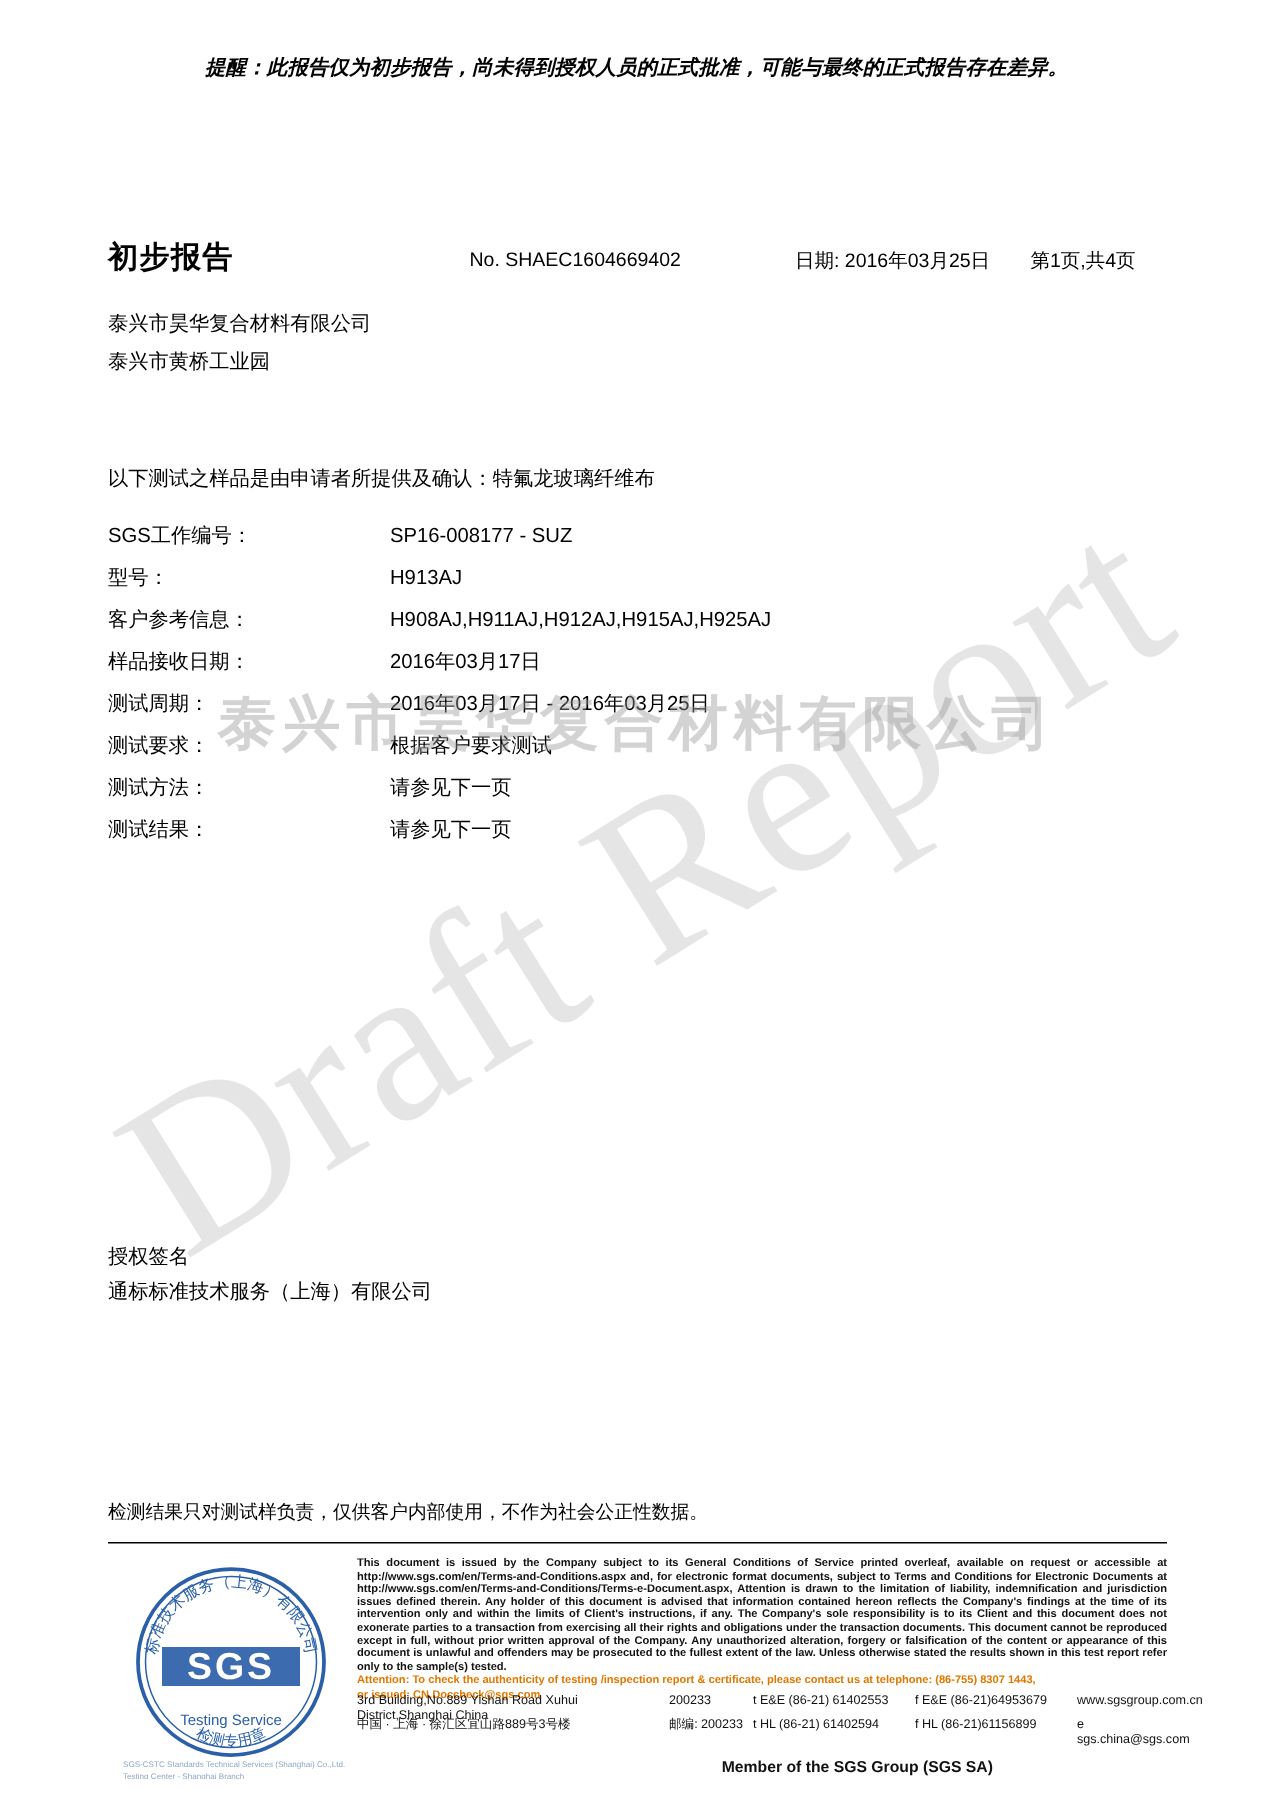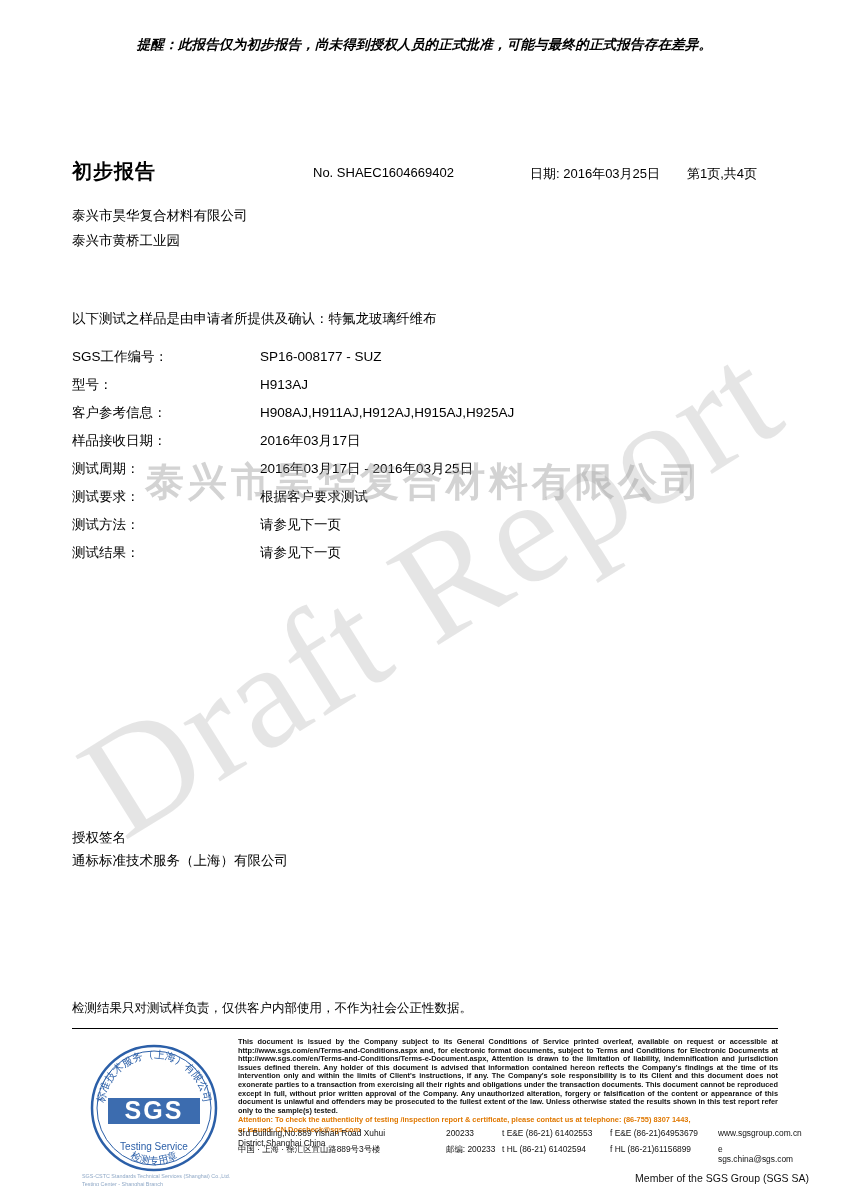--- a/index.html
+++ b/index.html
@@ -171,24 +171,24 @@
   .addr-a { width: 208px; flex: 0 0 208px; }
   .addr-b { width: 56px; flex: 0 0 56px; }
   .addr-c { width: 108px; flex: 0 0 108px; }
   .addr-d { width: 108px; flex: 0 0 108px; }
   .addr-e { flex: 1 1 auto; }
 
   .member {
     position: absolute;
     top: 1172px;
     left: 0;
-    width: 809px;
+    width: 662px;
     text-align: right;
     font-size: 10.5px;
-    font-weight: normal;
+    font-weight: bold;
     color: #111;
   }
 
   
   .wm-draft {
     position: absolute;
     top: 240px;
     left: 60px;
     width: 740px;
     height: 700px;

